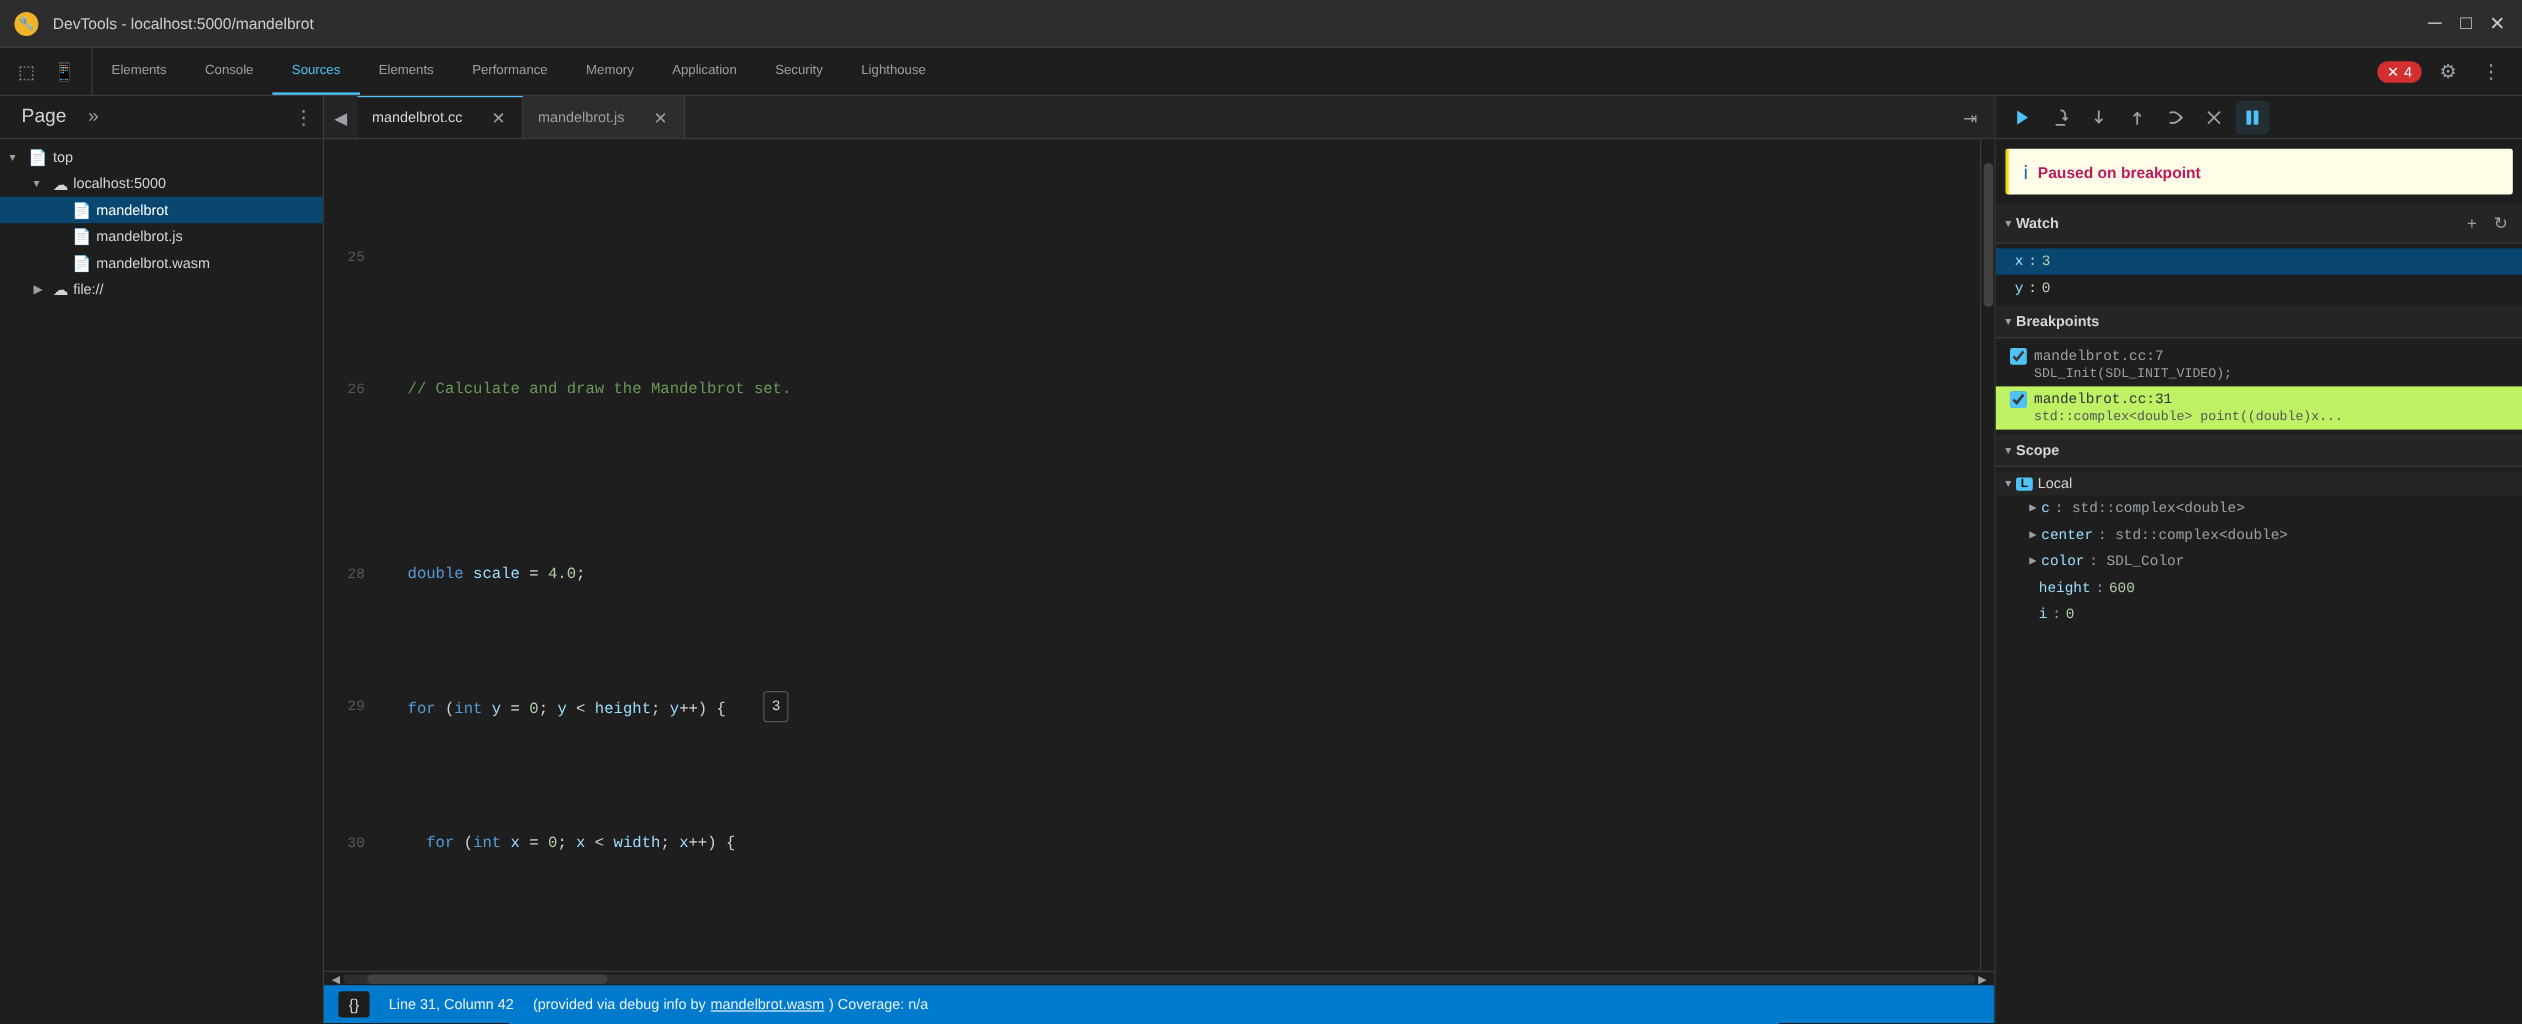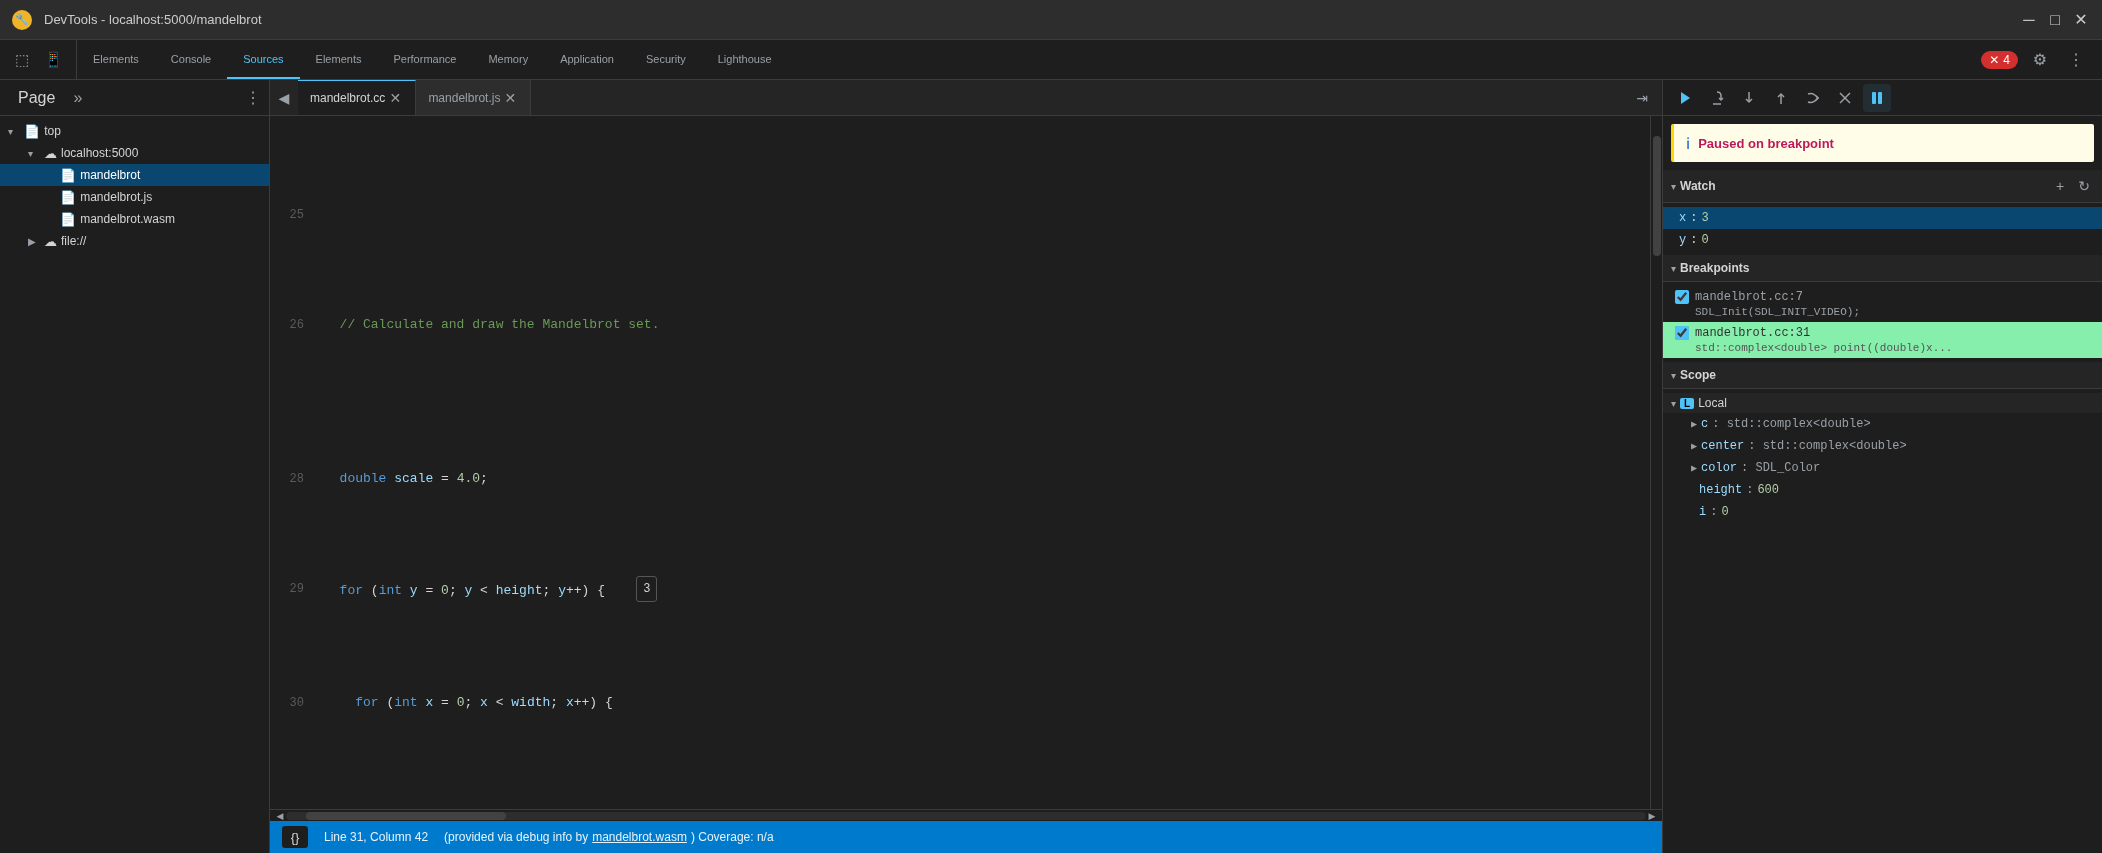--- a/index.html
+++ b/index.html
@@ -221,21 +221,21 @@
       color: #9aa0a6;
       cursor: pointer;
       font-size: 14px;
       flex-shrink: 0;
     }
     .editor-tab {
       height: 100%;
       padding: 0 12px;
       display: flex;
       align-items: center;
-      gap: 2px;
+      gap: 22px;
       cursor: pointer;
       font-size: 12px;
       color: #9aa0a6;
       background: #2d2d2d;
       border-right: 1px solid #3c3c3c;
     }
     .editor-tab.active {
       background: #1e1e1e;
       color: #d4d4d4;
       border-top: 1px solid #4fc3f7;
@@ -880,21 +880,21 @@
       <div class="section-content">
 
         <div class="bp-entry">
           <div class="bp-header">
             <input type="checkbox" class="bp-check" checked="" style="">
             <span class="bp-file">mandelbrot.cc:7</span>
           </div>
           <div class="bp-code">SDL_Init(SDL_INIT_VIDEO);</div>
         </div>
 
-        <div class="bp-entry" style="background:#86efac;">
+        <div class="bp-entry" style="background:#bef264;">
           <div class="bp-header">
             <input type="checkbox" class="bp-check" checked="" style="">
             <span class="bp-file" style="color:#333;">mandelbrot.cc:31</span>
           </div>
           <div class="bp-code" style="color:#555;">std::complex&lt;double&gt; point((double)x...</div>
         </div>
       </div>
     </div>
 
     <div class="section">

